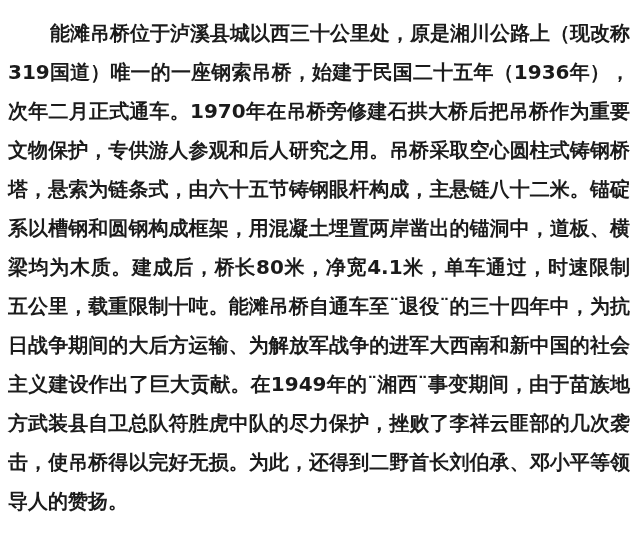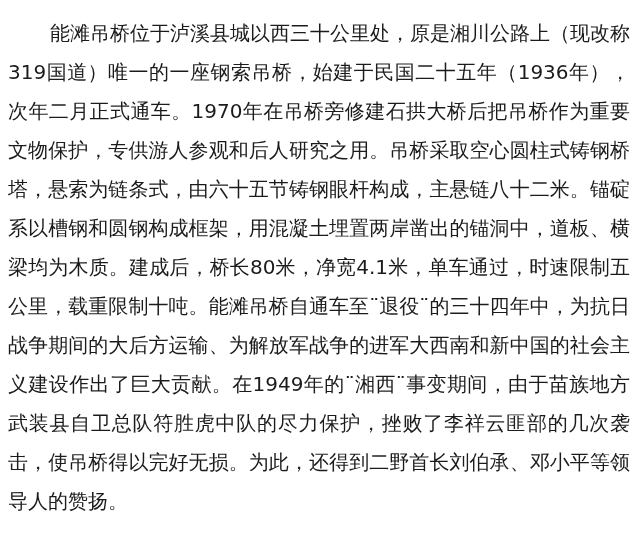--- a/index.html
+++ b/index.html
@@ -12,20 +12,21 @@
     background: #ffffff;
     font-family: "DejaVu Sans", sans-serif;
     overflow: hidden;
   }
   #page {
     width: 640px;
     height: 537px;
     box-sizing: border-box;
     padding: 14px 10px 10px 8px;
     background: #ffffff;
+    font-weight: bold;
   }
   .body-text {
     font-family: "DejaVu Sans", sans-serif;
     font-size: 20px;
     line-height: 39px;
     color: #1b1b1b;
     text-align: justify;
     text-justify: inter-character;
     letter-spacing: 0px;
     word-break: break-all;

